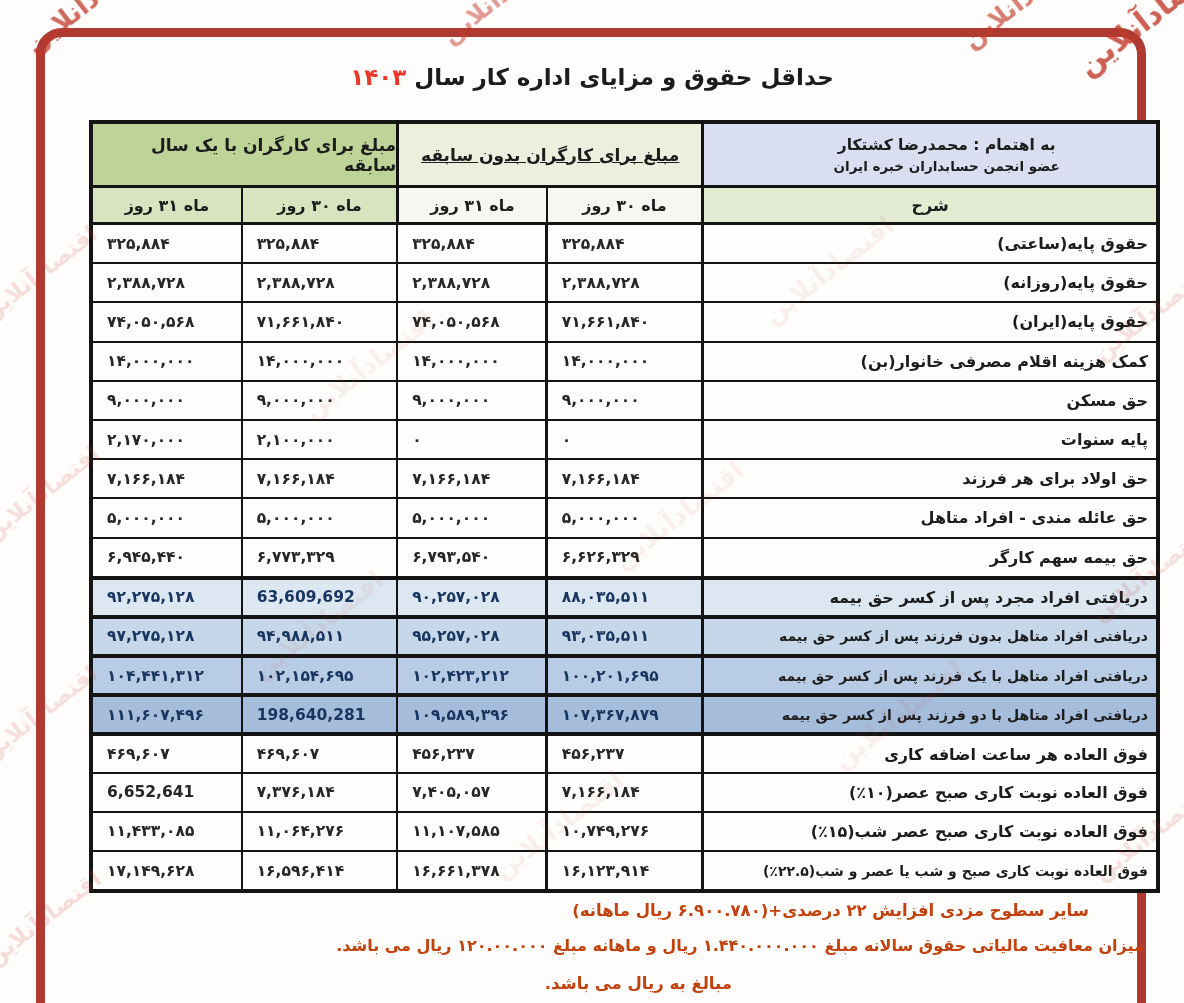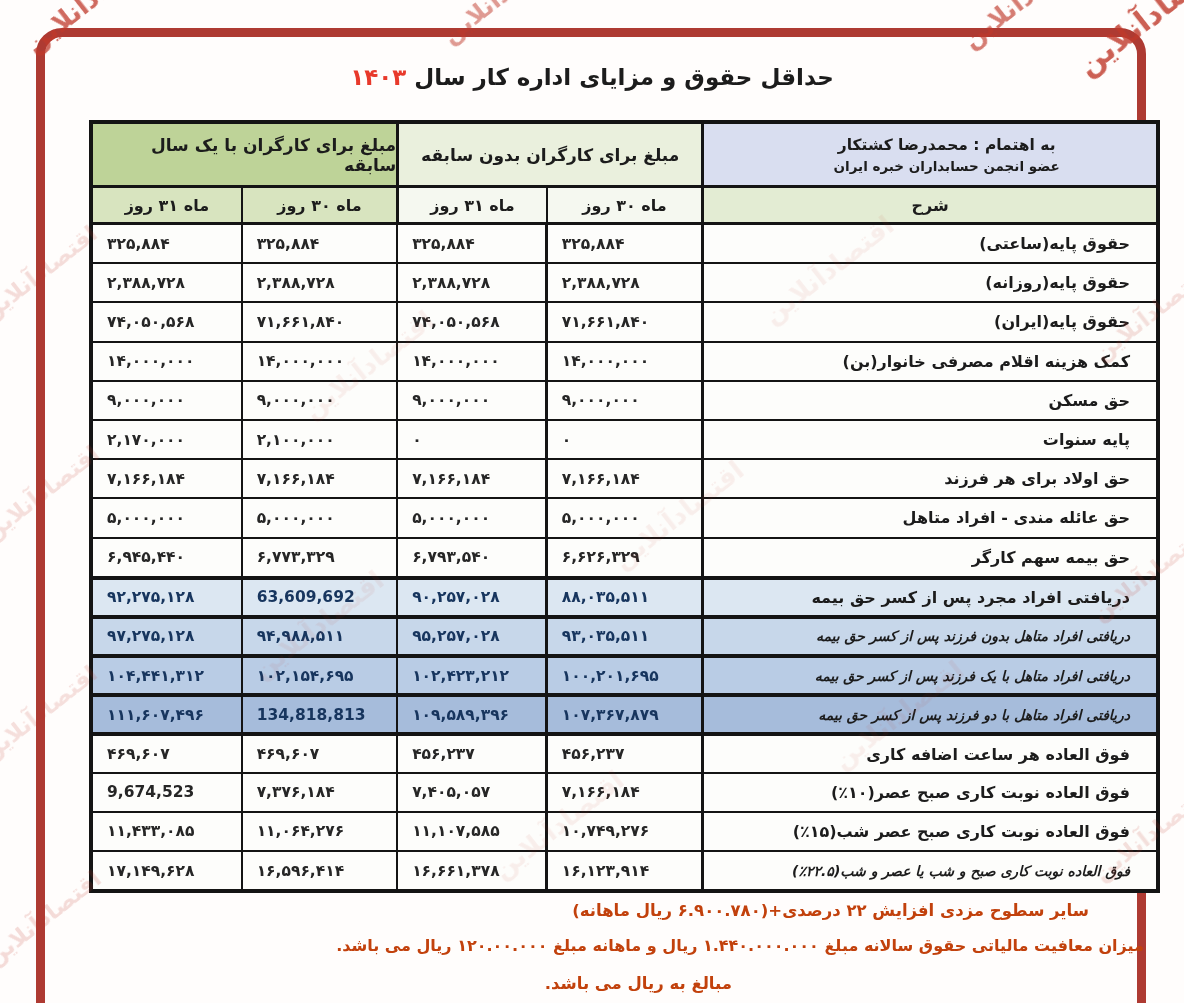--- a/index.html
+++ b/index.html
@@ -32,29 +32,29 @@
     min-width:0;overflow:hidden;background:#fdfdfb;color:#1c1c1c;
   }
   .b-end{border-inline-end-width:2.5px;}
   .headA{border-bottom-width:2px;}
   .subhead{border-bottom-width:2px;}
   .section-start > .cell{border-top-width:3px;}
   
   .credit{grid-row:1;grid-column:1;background:#d9def0;flex-direction:column;justify-content:center;gap:4px;padding-left:33px;}
   .credit .l1{font-size:15.5px;font-weight:bold;}
   .credit .l2{font-size:13.5px;font-weight:bold;}
-  .g-without{grid-row:1;grid-column:2 / span 2;background:#eaf0dd;justify-content:center;font-weight:bold;font-size:17px;}
+  .g-without{grid-row:1;grid-column:2 / span 2;background:#eaf0dd;justify-content:center;font-weight:bold;font-size:17px;text-decoration:underline;}
   .g-with{grid-row:1;grid-column:4 / span 2;background:#bed398;justify-content:center;font-weight:bold;font-size:17px;}
   .h-desc{grid-row:2;grid-column:1;background:#e3ecd3;justify-content:center;font-weight:bold;font-size:16px;}
   .sub{justify-content:center;font-weight:bold;font-size:16px;}
   .sub.wo{background:#f5f8f0;}
   .sub.we{background:#d8e4bf;}
   
-  .cell-label{justify-content:flex-start;padding:0 26px;font-weight:bold;font-size:16px;white-space:nowrap;}
-  .small-label .cell-label{font-size:14px;font-style:italic;}
+  .cell-label{justify-content:flex-start;padding:0 8px;font-weight:bold;font-size:16px;white-space:nowrap;}
+  .small-label .cell-label{font-size:14px;}
   .cell-num{justify-content:flex-start;padding:0 14px;font-weight:bold;font-size:15.5px;color:#262626;direction:ltr;text-align:right;}
   .tint-white > .cell{background:#fdfdfb;}
   .tint-blue1 > .cell{background:#dce7f2;}
   .tint-blue2 > .cell{background:#c7d7ea;}
   .tint-blue3 > .cell{background:#b9cce5;}
   .tint-blue4 > .cell{background:#a6bcdb;}
   .tint-blue1 .cell-num,.tint-blue2 .cell-num,.tint-blue3 .cell-num,.tint-blue4 .cell-num{color:#17355e;}
   .trow{display:contents;}
   
   .foot{position:absolute;z-index:2;font-weight:bold;font-size:16.5px;color:#c2410c;white-space:nowrap;}
@@ -176,36 +176,36 @@
       <div class="cell cell-label b-end">دریافتی افراد متاهل با یک فرزند پس از کسر حق بیمه</div>
       <div class="cell cell-num">۱۰۰,۲۰۱,۶۹۵</div>
       <div class="cell cell-num b-end">۱۰۲,۴۲۳,۲۱۲</div>
       <div class="cell cell-num">۱۰۲,۱۵۴,۶۹۵</div>
       <div class="cell cell-num">۱۰۴,۴۴۱,۳۱۲</div>
     </div>
       <div class="trow tint-blue4 section-start small-label">
       <div class="cell cell-label b-end">دریافتی افراد متاهل با دو فرزند پس از کسر حق بیمه</div>
       <div class="cell cell-num">۱۰۷,۳۶۷,۸۷۹</div>
       <div class="cell cell-num b-end">۱۰۹,۵۸۹,۳۹۶</div>
-      <div class="cell cell-num">134,818,813</div>
+      <div class="cell cell-num">198,640,281</div>
       <div class="cell cell-num">۱۱۱,۶۰۷,۴۹۶</div>
     </div>
       <div class="trow tint-white section-start">
       <div class="cell cell-label b-end">فوق العاده هر ساعت اضافه کاری</div>
       <div class="cell cell-num">۴۵۶,۲۳۷</div>
       <div class="cell cell-num b-end">۴۵۶,۲۳۷</div>
       <div class="cell cell-num">۴۶۹,۶۰۷</div>
       <div class="cell cell-num">۴۶۹,۶۰۷</div>
     </div>
       <div class="trow tint-white">
       <div class="cell cell-label b-end">فوق العاده نوبت کاری صبح عصر(۱۰٪)</div>
       <div class="cell cell-num">۷,۱۶۶,۱۸۴</div>
       <div class="cell cell-num b-end">۷,۴۰۵,۰۵۷</div>
       <div class="cell cell-num">۷,۳۷۶,۱۸۴</div>
-      <div class="cell cell-num">9,674,523</div>
+      <div class="cell cell-num">6,652,641</div>
     </div>
       <div class="trow tint-white">
       <div class="cell cell-label b-end">فوق العاده نوبت کاری صبح عصر شب(۱۵٪)</div>
       <div class="cell cell-num">۱۰,۷۴۹,۲۷۶</div>
       <div class="cell cell-num b-end">۱۱,۱۰۷,۵۸۵</div>
       <div class="cell cell-num">۱۱,۰۶۴,۲۷۶</div>
       <div class="cell cell-num">۱۱,۴۳۳,۰۸۵</div>
     </div>
       <div class="trow tint-white small-label">
       <div class="cell cell-label b-end">فوق العاده نوبت کاری صبح و شب یا عصر و شب(۲۲.۵٪)</div>

